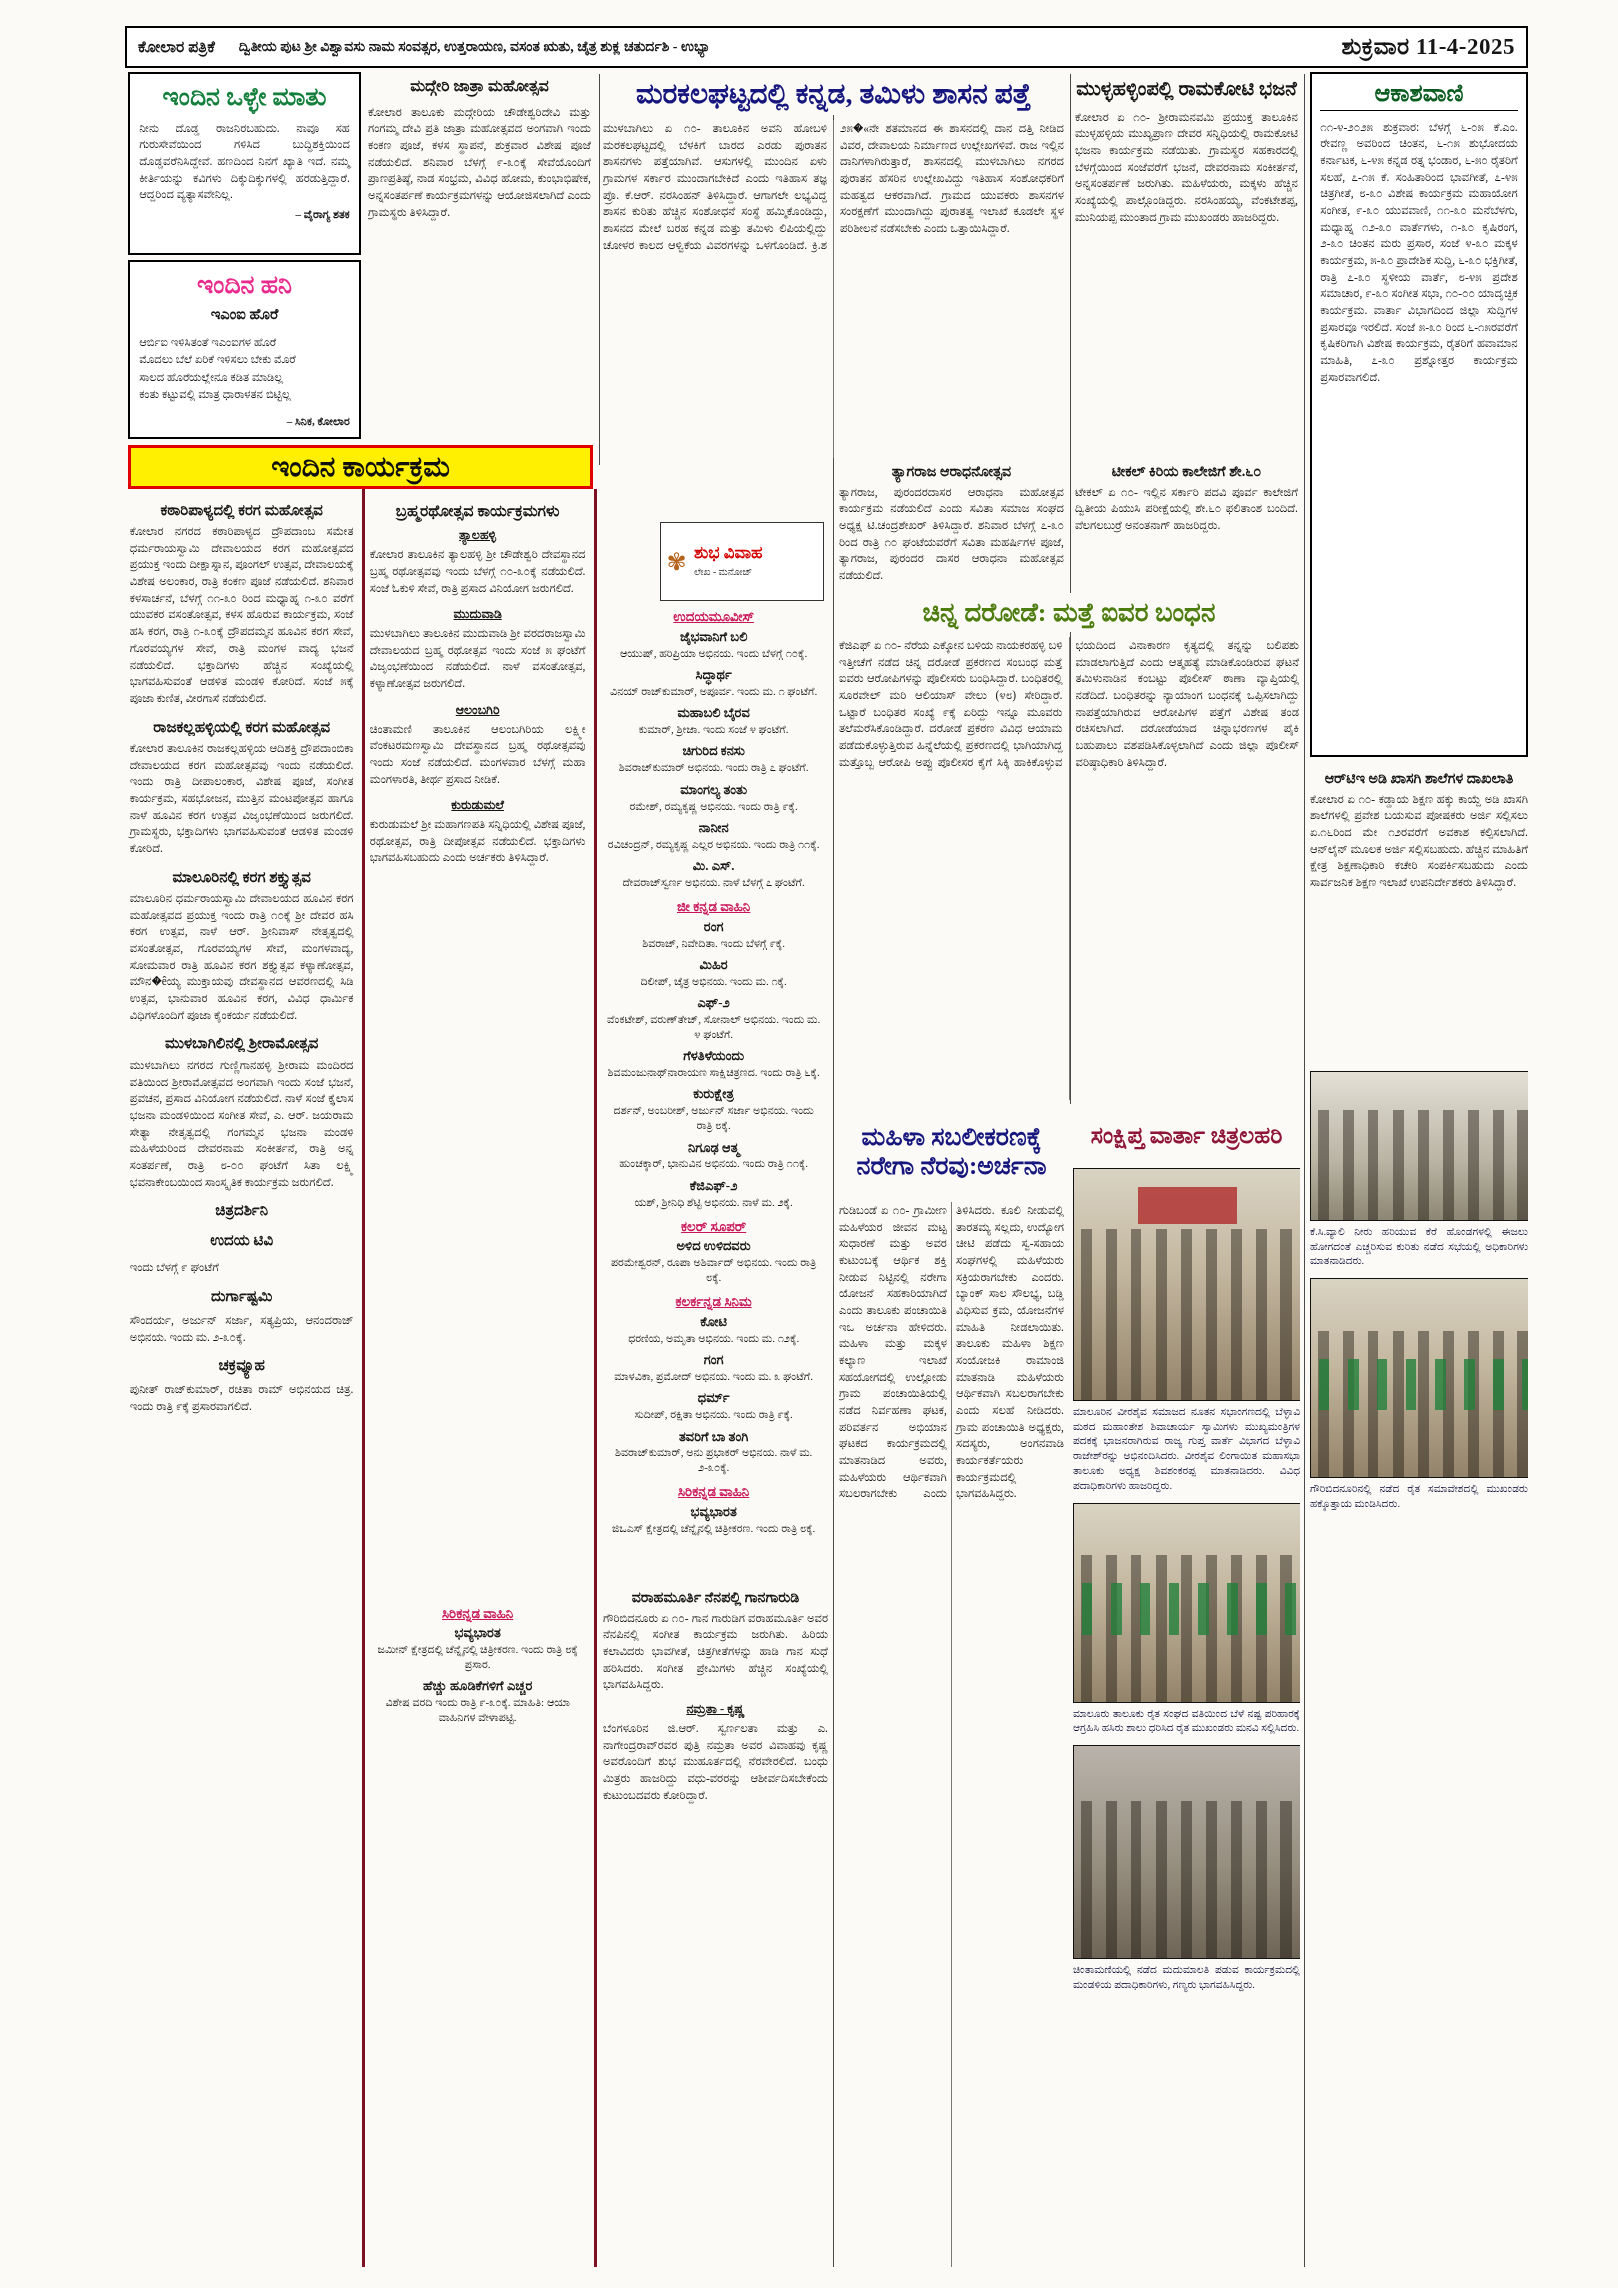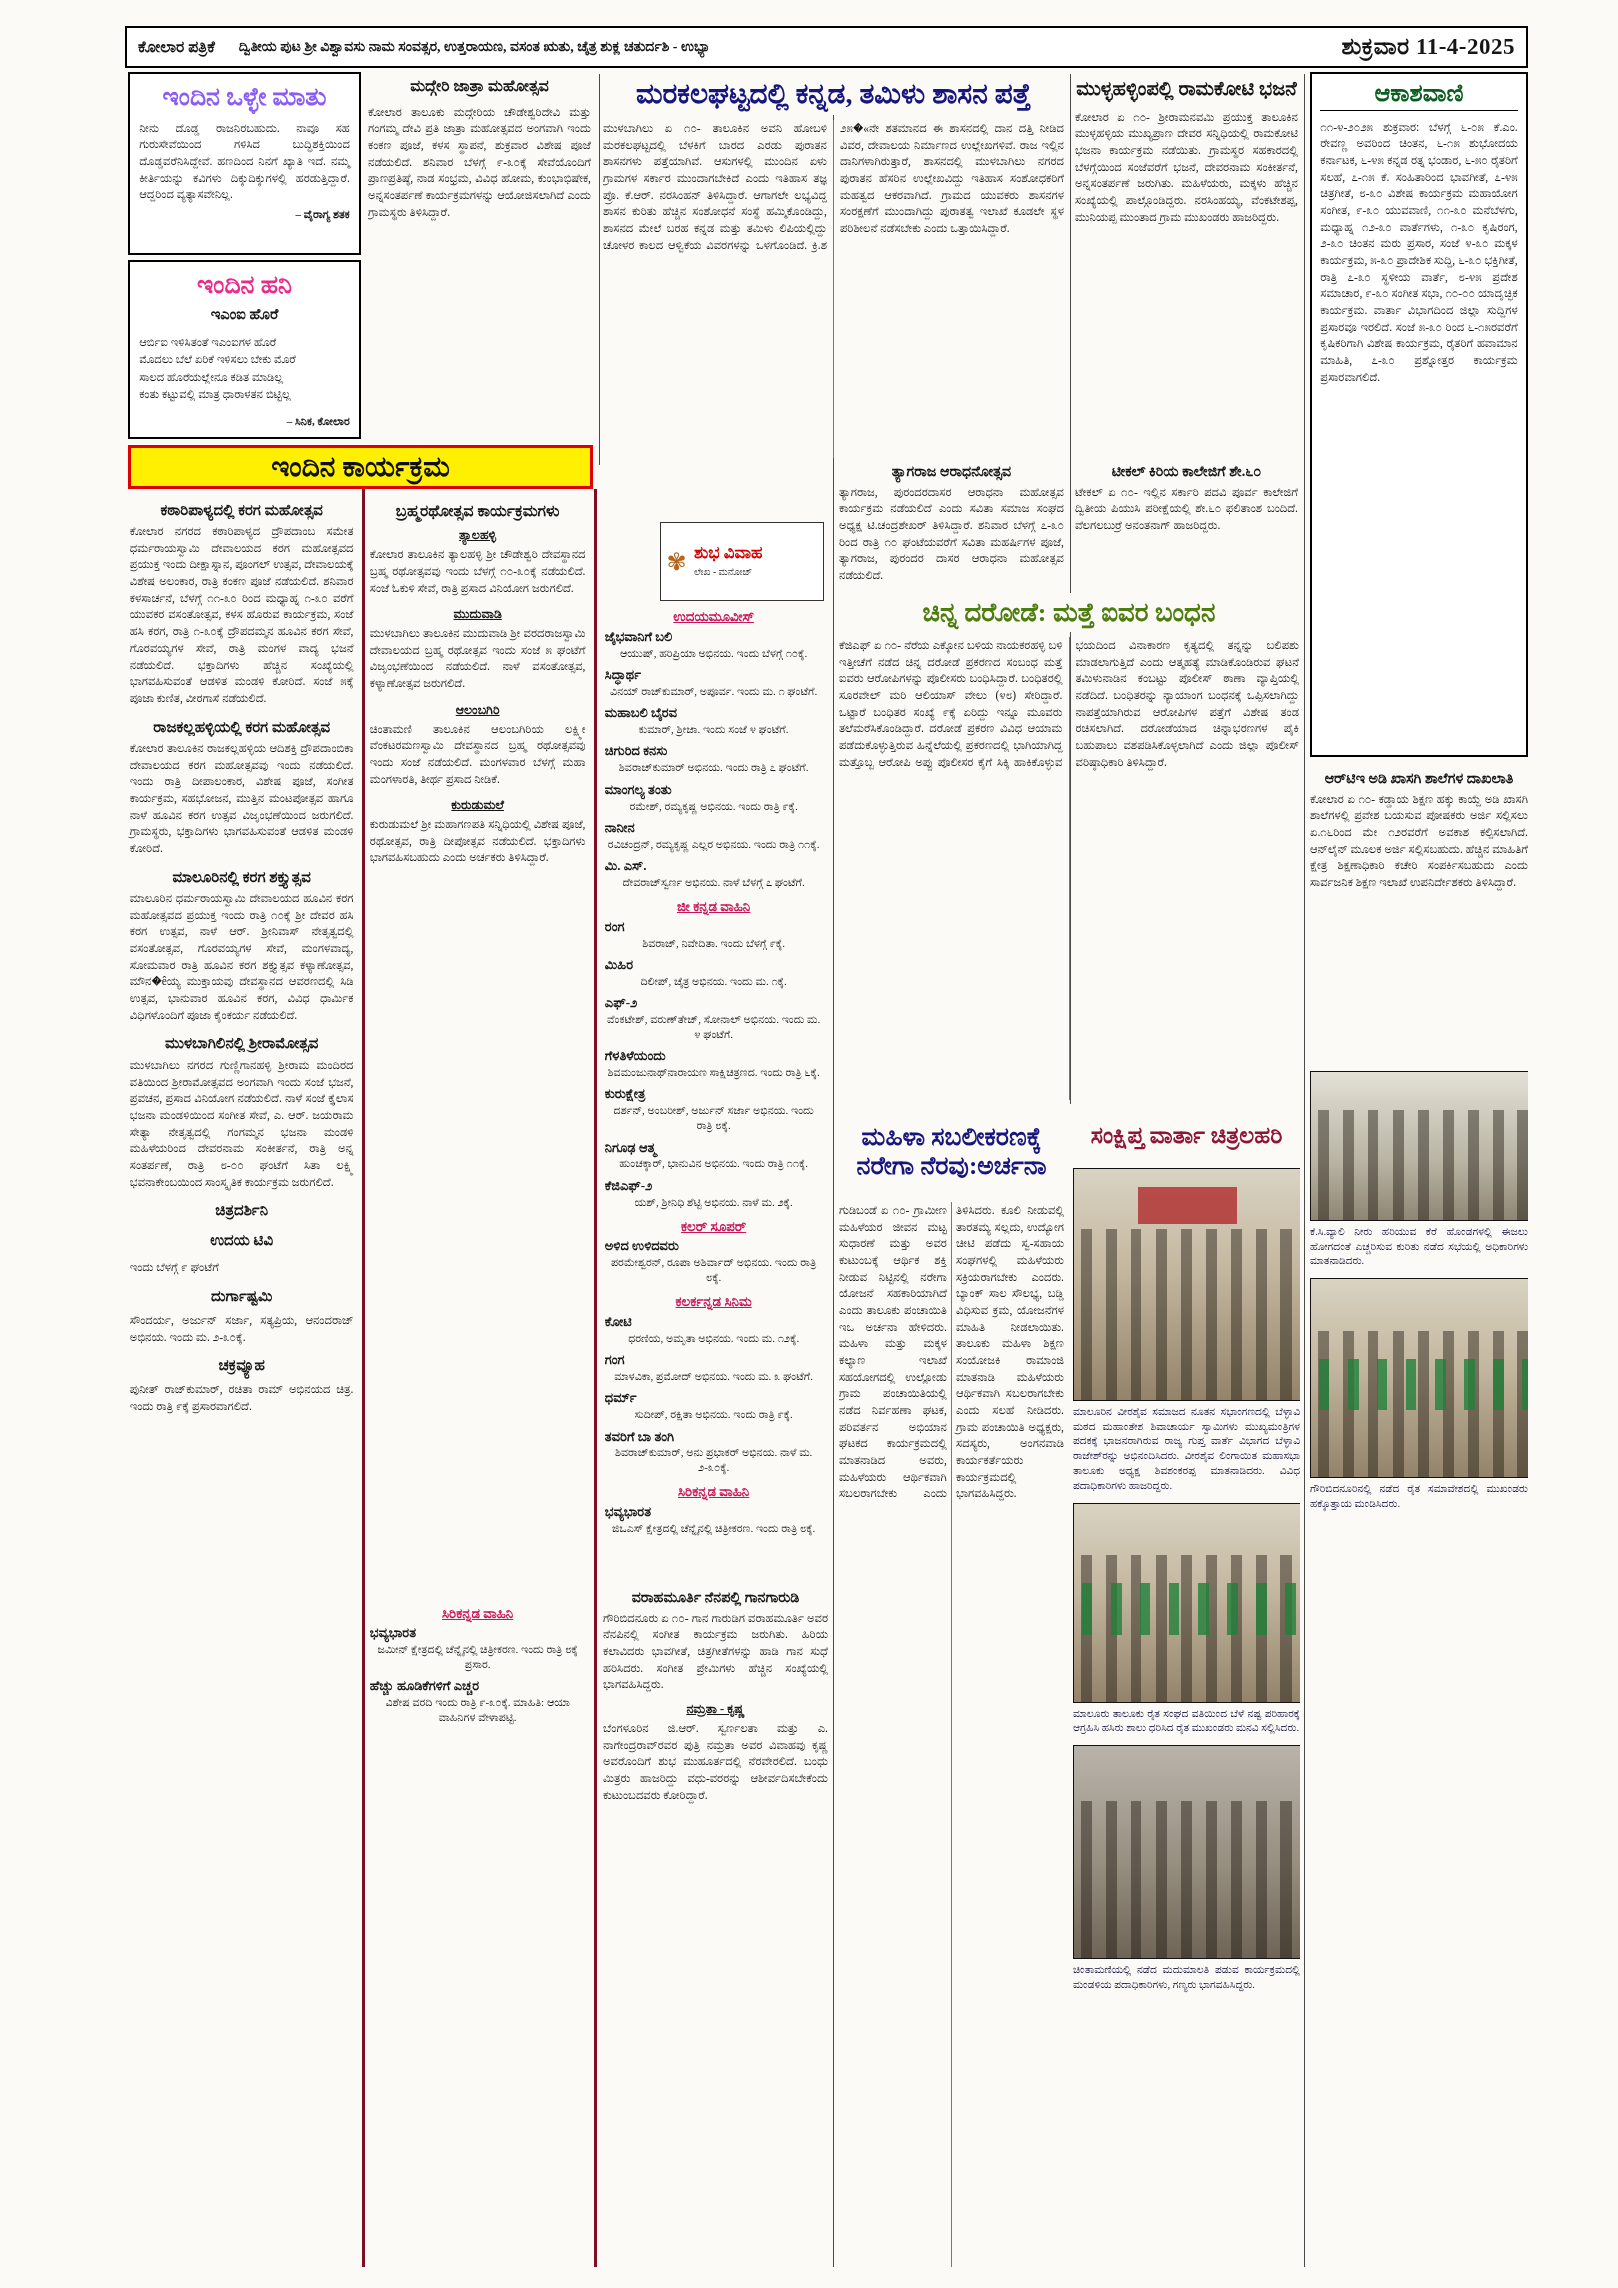--- a/index.html
+++ b/index.html
@@ -11,21 +11,21 @@
 
   
   .masthead{border:2.8px solid #000;display:flex;align-items:center;justify-content:space-between;
             padding:3.7px 11px;background:#fff;}
   .masthead .mh-left{font-weight:bold;font-size:15.7px;}
   .masthead .mh-alm{font-weight:bold;font-size:14px;flex:1;margin-left:24px;}
   .masthead .mh-date{font-weight:bold;font-size:23px;letter-spacing:0.5px;}
 
   
   .featurebox{border:2.8px solid #000;background:#fff;padding:7.4px 9.2px;overflow:hidden;}
-  .gw-title{color:#8b5cf6;font-size:25px;font-weight:bold;text-align:center;margin:1.8px 0 7.4px;}
+  .gw-title{color:#15803d;font-size:25px;font-weight:bold;text-align:center;margin:1.8px 0 7.4px;}
   .hani-title{color:#ea2b8e;font-size:25px;font-weight:bold;text-align:center;margin:1.8px 0 5.5px;}
   .hani-sub{font-size:14.8px;font-weight:bold;text-align:center;margin:0 0 5.5px;}
   .poem{font-size:11.5px;line-height:1.5;white-space:pre-line;}
   .bodytxt{font-size:11.5px;line-height:1.45;text-align:justify;margin:0;}
   .sig{font-size:11px;font-weight:bold;text-align:right;margin-top:5.5px;}
 
   
   .banner{background:#ffef00;border:3.7px solid #e00000;display:flex;align-items:center;justify-content:center;}
   .banner span{font-size:28px;font-weight:bold;color:#101010;}
 
@@ -33,21 +33,21 @@
   .progcol{overflow:hidden;padding:3.7px 5.5px 0 1.8px;}
   .prog-item{margin-bottom:11px;}
   .prog-title{font-size:15px;font-weight:bold;text-align:center;margin:0 0 3.7px;line-height:1.25;}
   .prog-place{font-size:12.5px;font-weight:bold;text-decoration:underline;text-align:center;margin:0 0 2.8px;}
   .listhead{font-size:15.7px;font-weight:bold;text-align:center;margin:0 0 7.4px;line-height:1.3;}
 
   
   .channel{margin-bottom:9.2px;}
   .chan-name{color:#c81658;font-size:13.4px;font-weight:bold;text-decoration:underline;text-align:center;margin:0 0 3.7px;}
   .show{margin-bottom:6.5px;}
-  .show-title{font-size:13px;font-weight:bold;text-align:left;margin:0;}
+  .show-title{font-size:13px;font-weight:bold;text-align:center;margin:0;}
   .show-meta{font-size:11px;text-align:center;margin:0.9px 0 0;line-height:1.35;}
 
   
   .hl-navy{color:#16167e;font-weight:bold;background:#fbfaf6;}
   .hl-black{color:#4d7c0f;font-weight:bold;background:#fbfaf6;}
   .hl-maroon{color:#8e1538;font-weight:bold;background:#fbfaf6;}
   .hl-green{color:#0a5c20;font-weight:bold;}
   .headline{display:flex;align-items:center;justify-content:center;text-align:center;line-height:1.15;}
   .twocol{column-count:2;column-gap:13px;column-rule:0.9px solid #777;}
 

